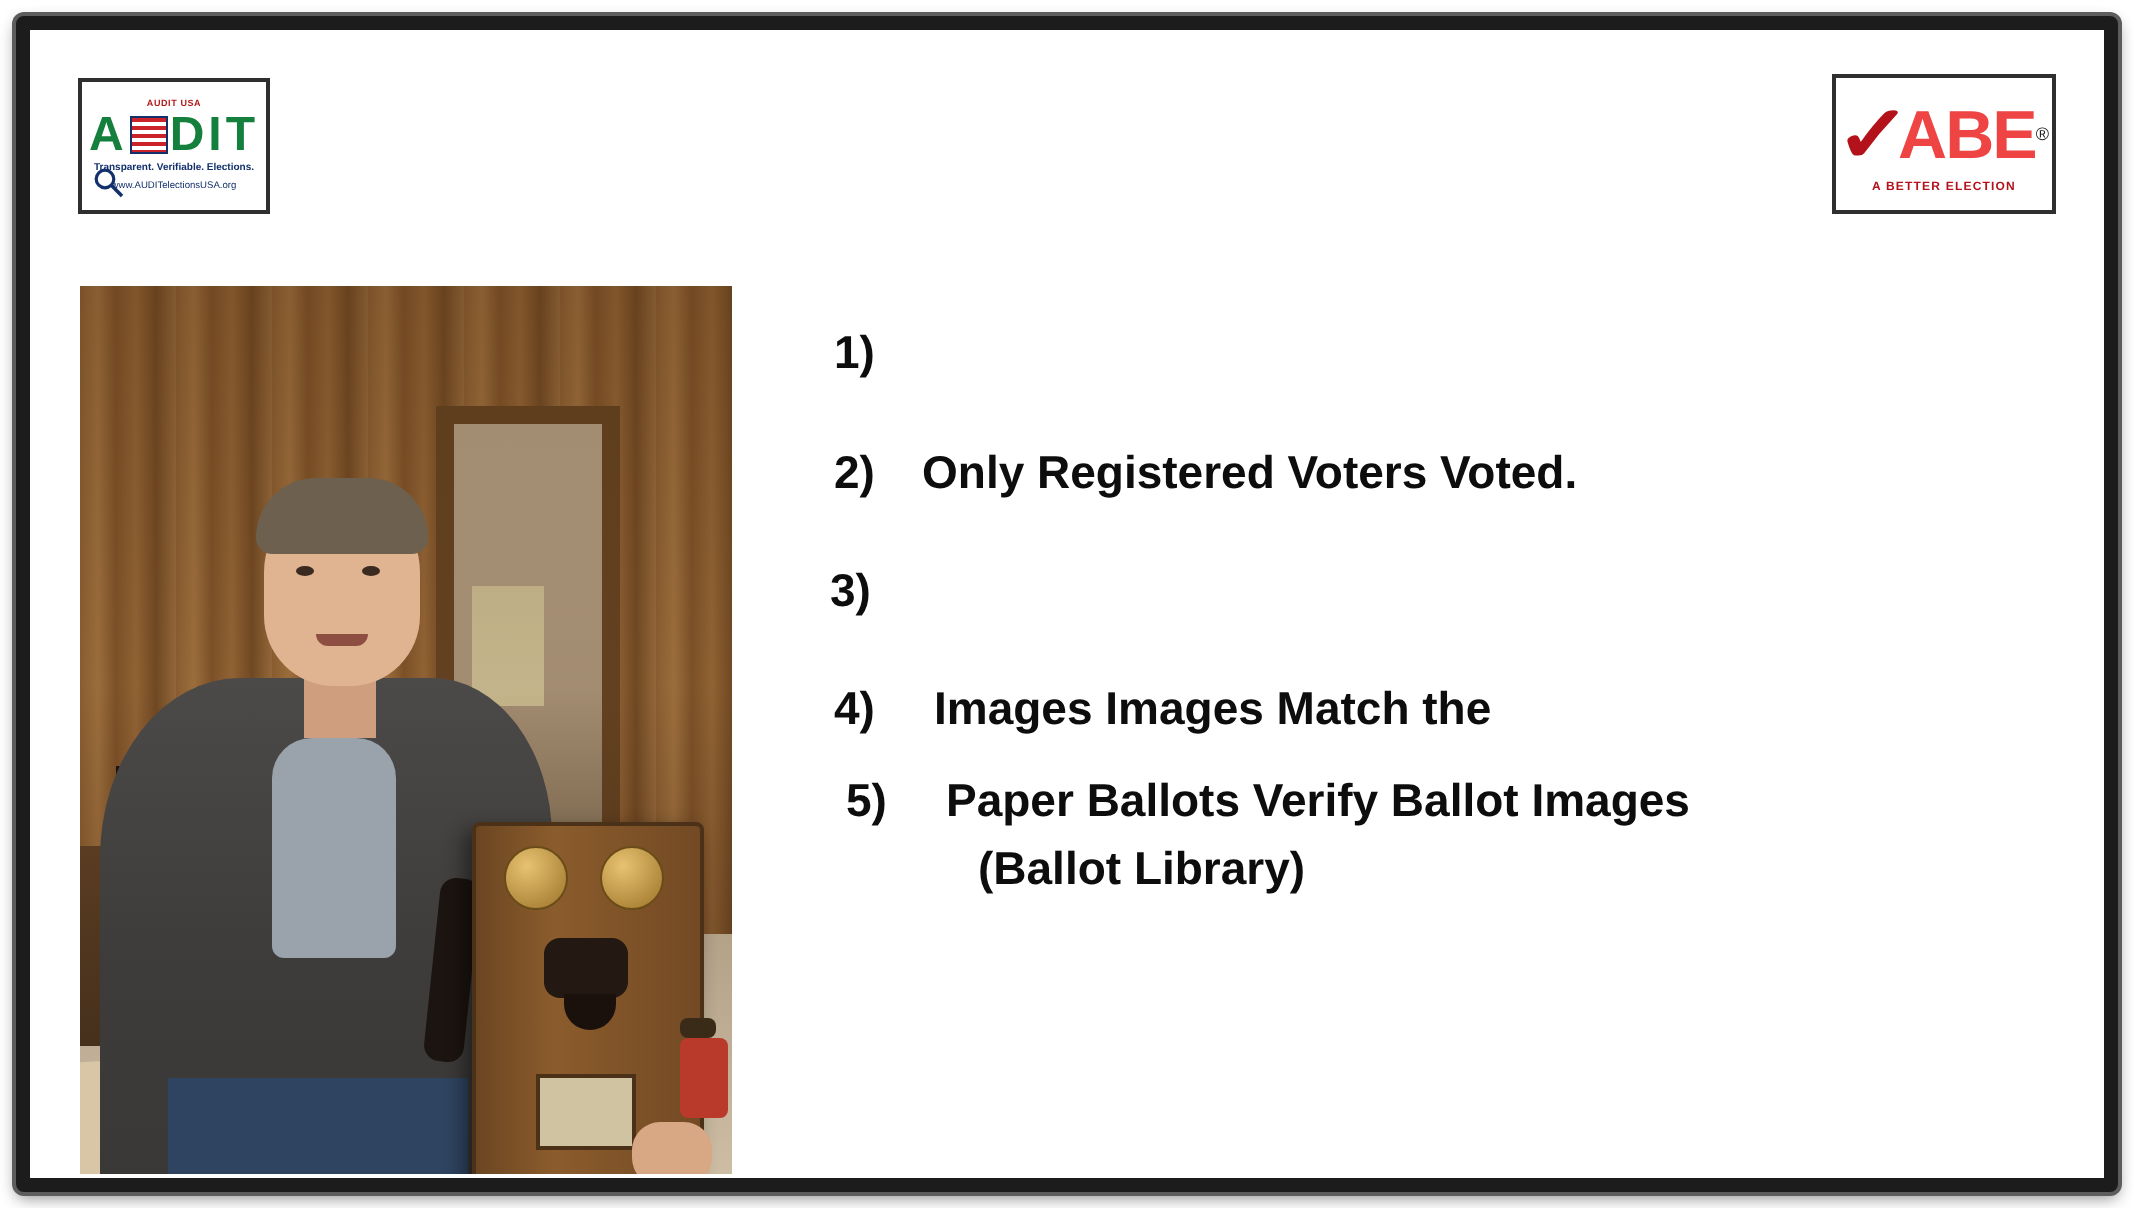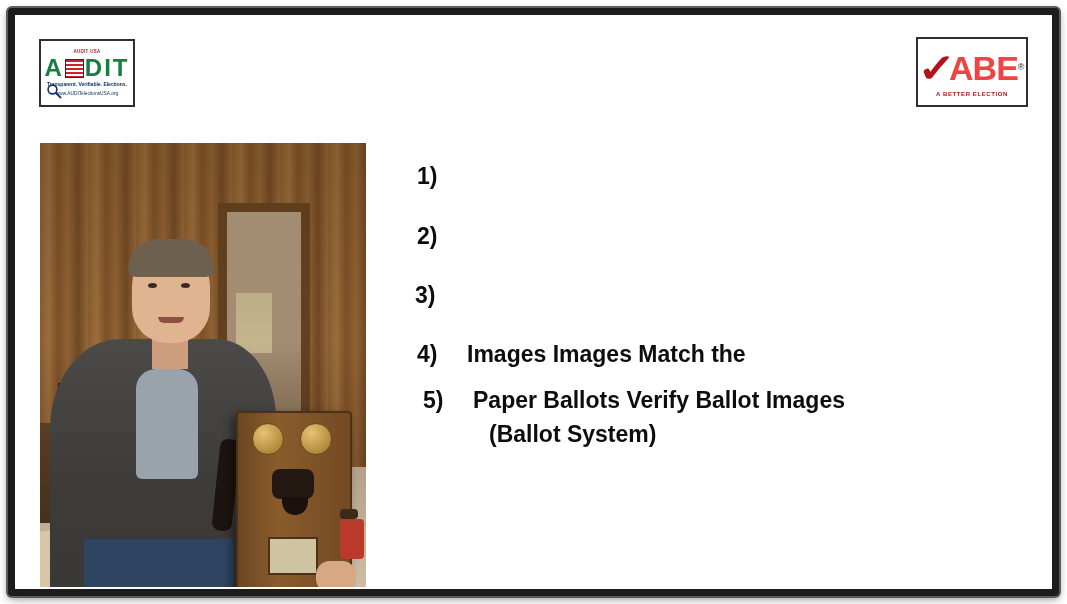--- a/index.html
+++ b/index.html
@@ -518,38 +518,39 @@
       </div>
 
       <div class="list">
 
         <div class="item i1">
           <div class="num">1)</div>
         </div>
 
         <div class="item i2">
           <div class="num">2)</div>
+          <div class="txt">Only Registered Voters Voted.</div>
         </div>
 
         <div class="item i3">
           <div class="num">3)</div>
         </div>
 
         <div class="item i4">
           <div class="num">4)</div>
           <div class="txt">
             <span>Images Images Match the</span>
           </div>
         </div>
 
         <div class="item i5">
           <div class="num">5)</div>
           <div class="txt">
             <span>Paper Ballots Verify Ballot Images</span>
-            <span class="sub">(Ballot System)</span>
+            <span class="sub">(Ballot Library)</span>
           </div>
         </div>
 
       </div>
 
     </div>
   </div>
 </div>
 
 </body></html>

